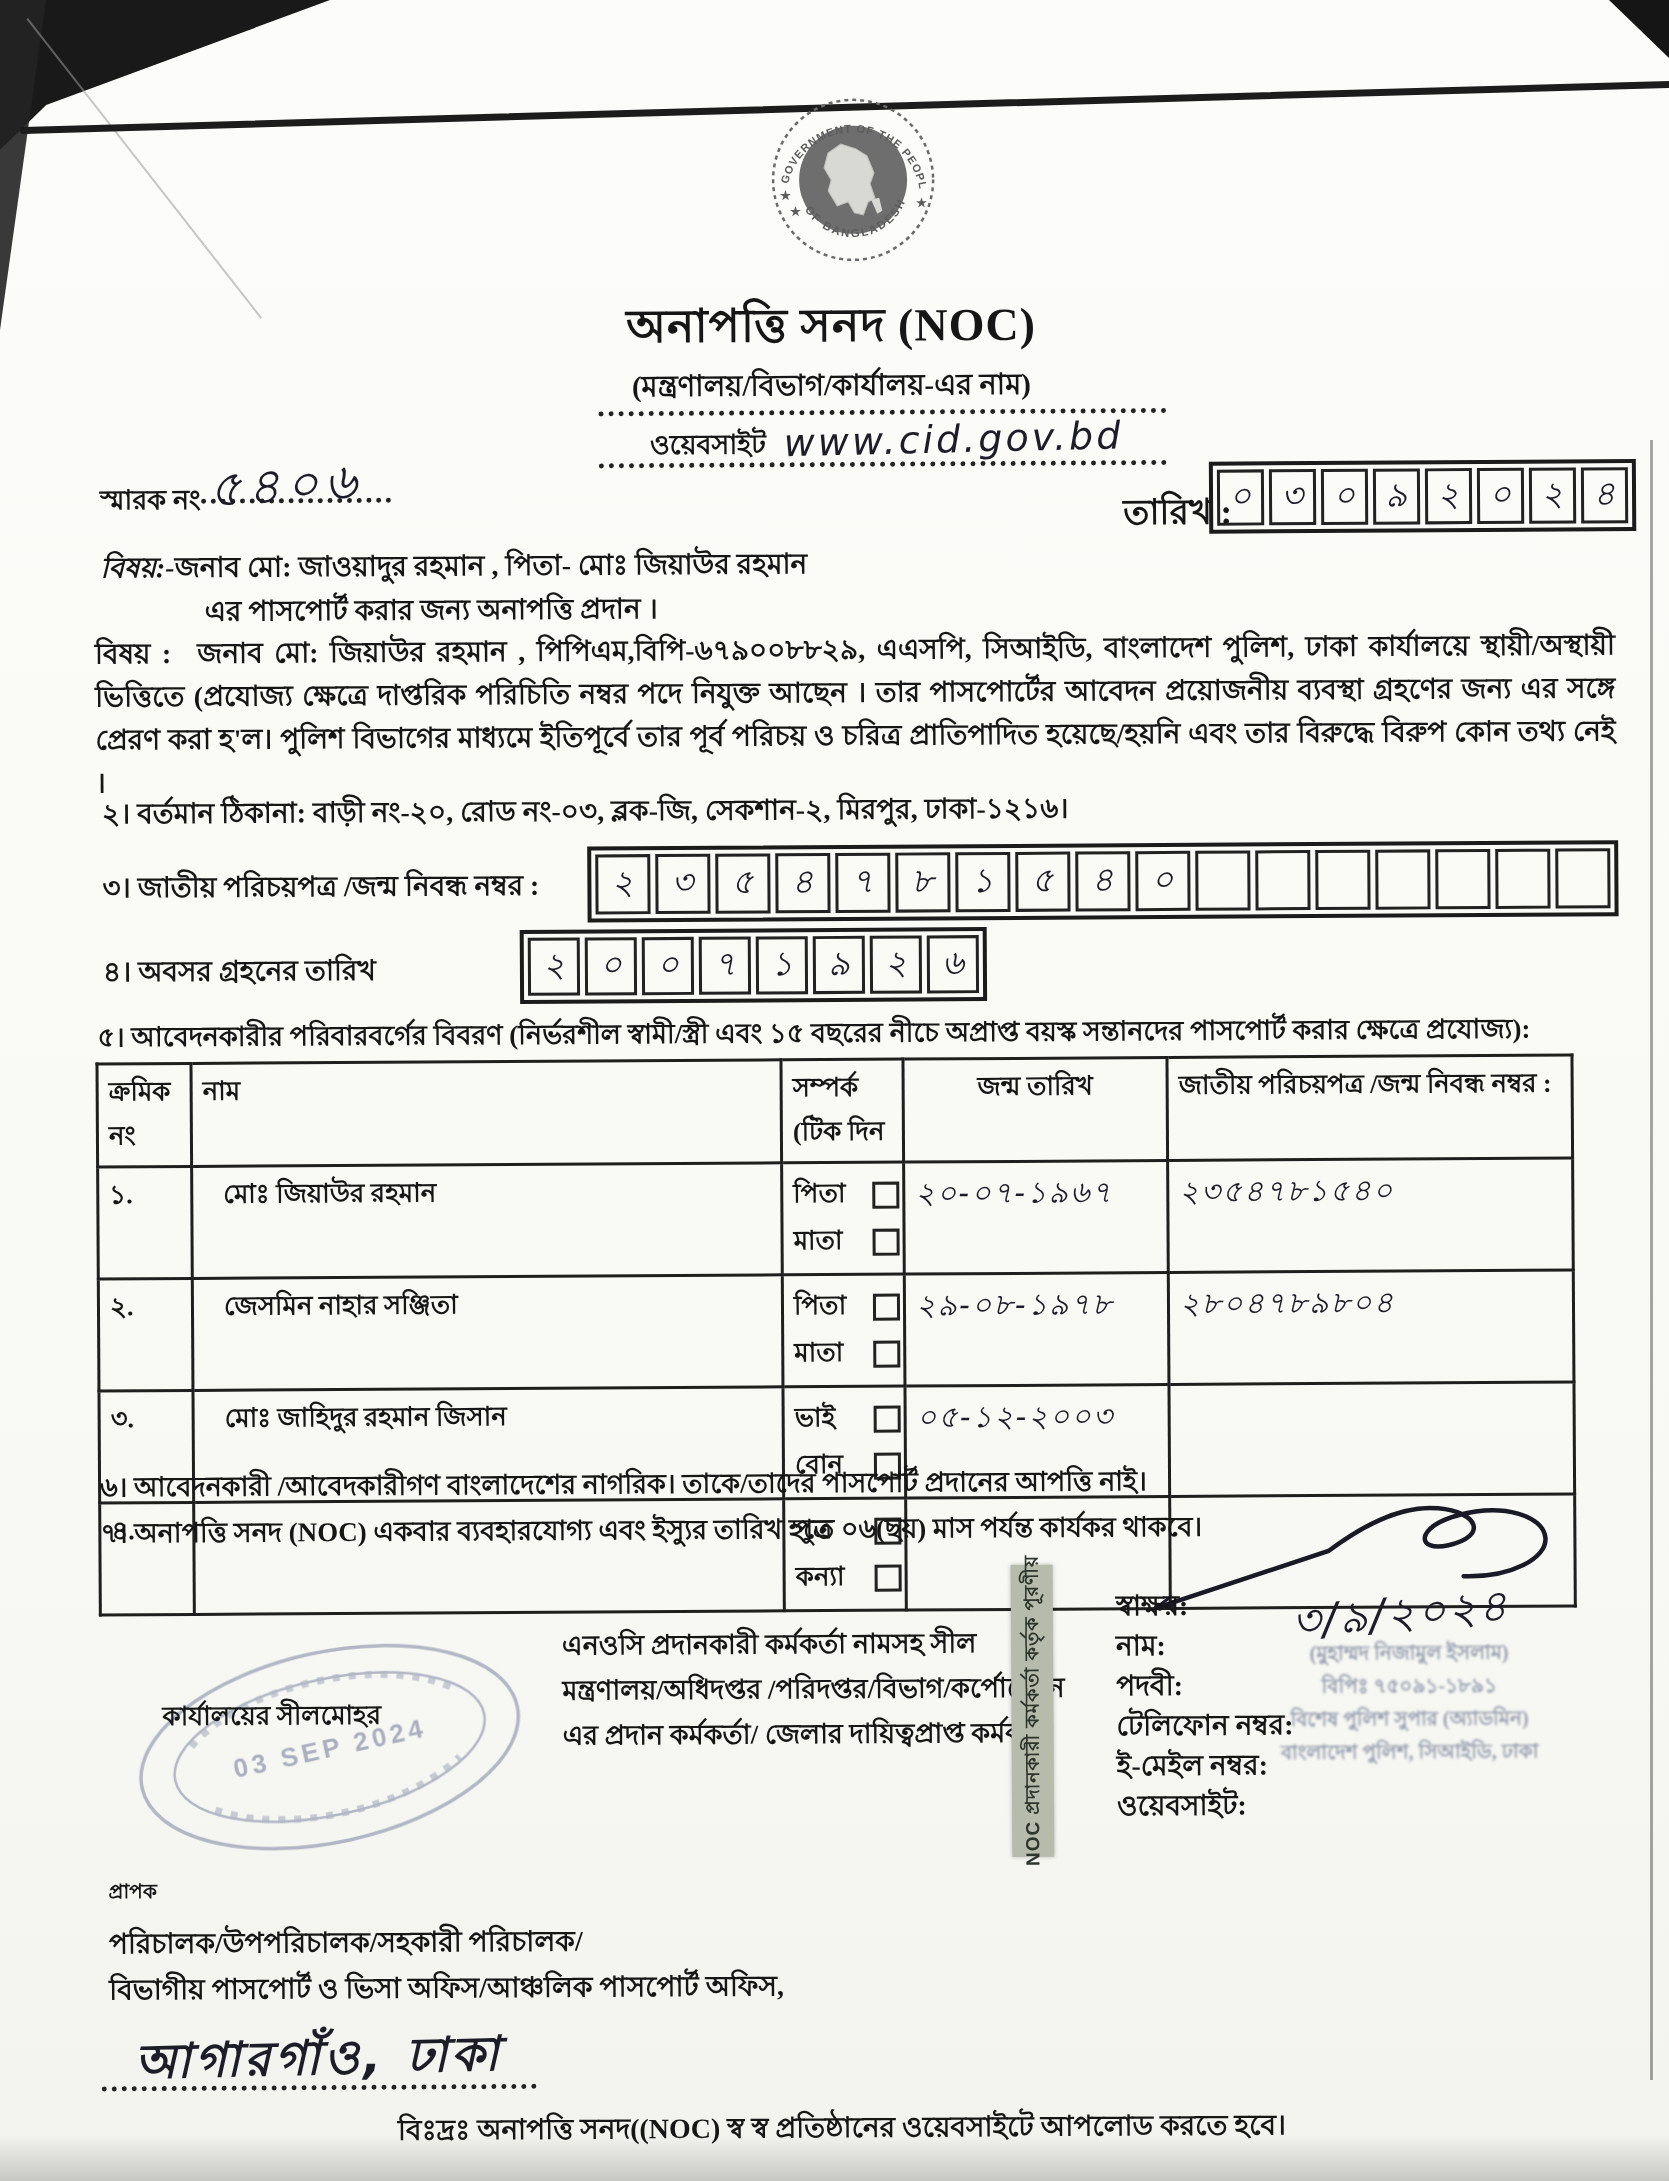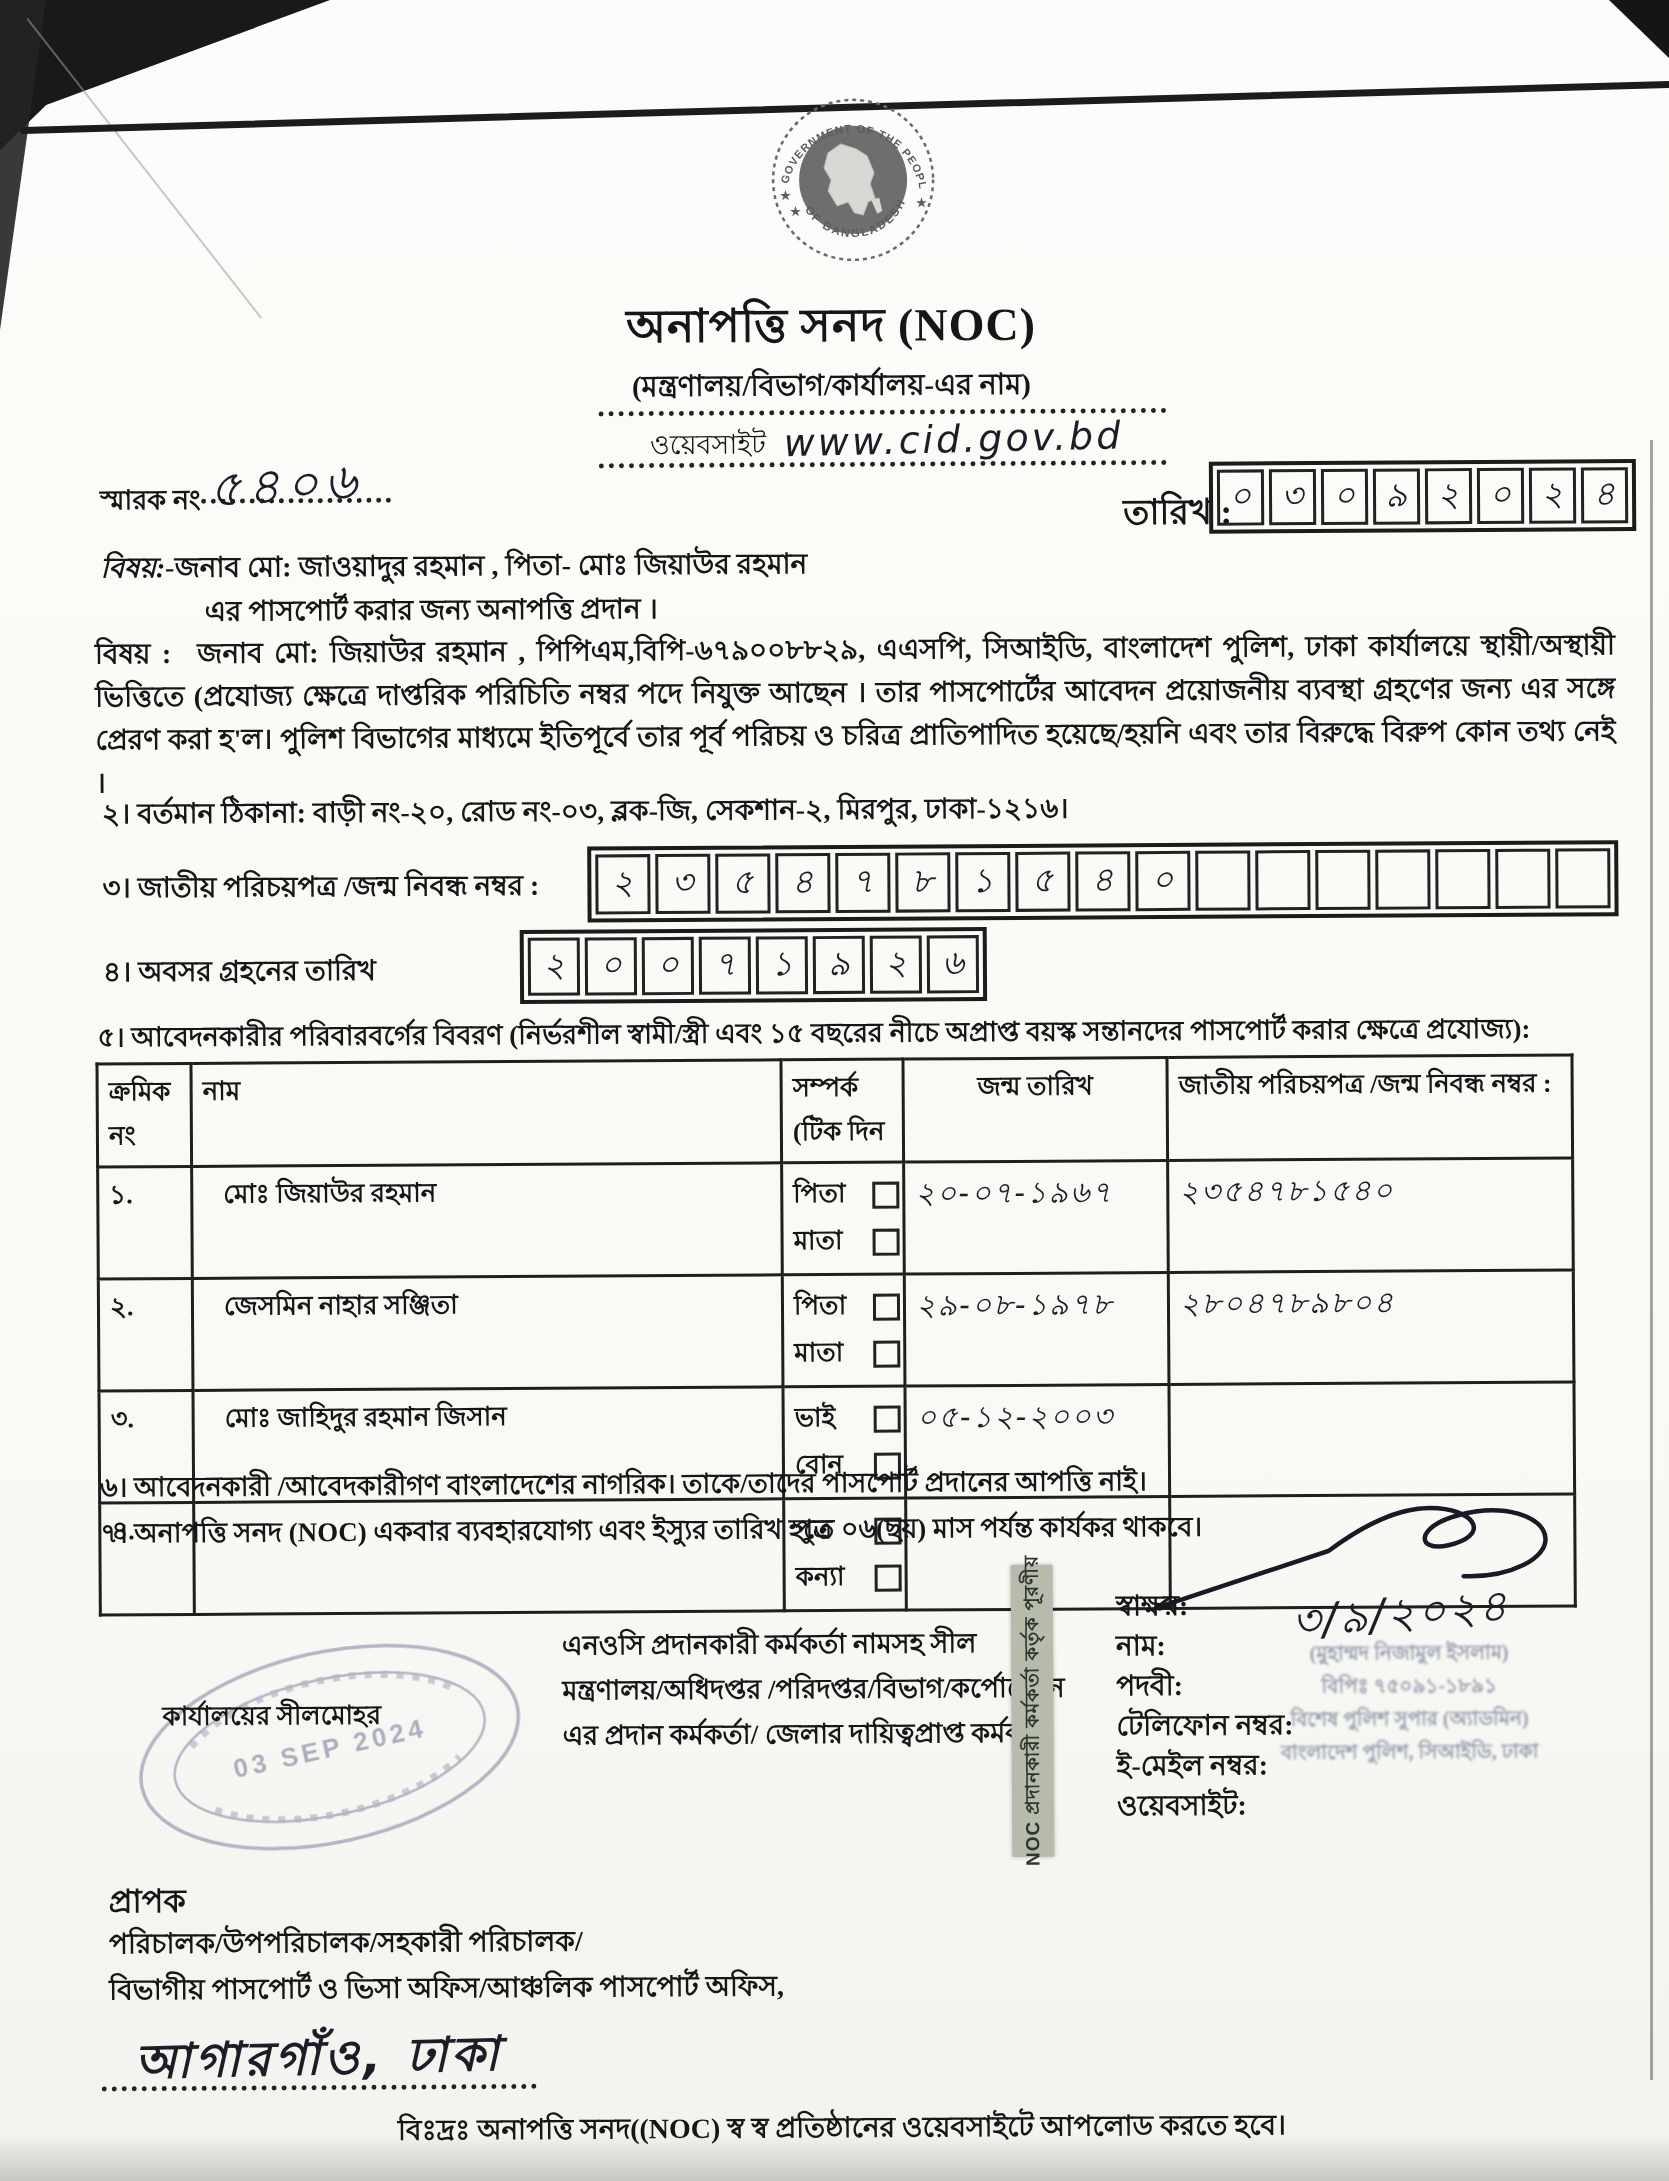--- a/index.html
+++ b/index.html
@@ -26,21 +26,21 @@
   .bottom-shadow{position:absolute;bottom:0;left:0;width:100%;height:46px;
     background:linear-gradient(to bottom,rgba(0,0,0,0),rgba(70,70,70,.25));}
   
   .pr{font-weight:bold;line-height:1.35;}
   .title{position:absolute;top:290px;left:95px;width:1480px;text-align:center;font-size:46px;font-weight:bold;letter-spacing:1px;}
   .subtitle{position:absolute;top:362px;left:95px;width:1480px;text-align:center;font-size:29px;font-weight:bold;}
   .dotted{border-top:5px dotted #222;height:0;}
   .web-dot-top{position:absolute;top:410px;left:602px;width:568px;}
   .web-dot-bot{position:absolute;top:462px;left:602px;width:568px;}
   .web-row{position:absolute;top:418px;left:560px;width:660px;text-align:center;white-space:nowrap;}
-  .web-label{font-size:27px;font-weight:normal;}
+  .web-label{font-size:27px;font-weight:bold;}
   
   .hw{font-family:"DejaVu Sans",sans-serif;font-style:italic;color:#1d1d28;font-weight:normal;}
   .web-val{font-size:38px;margin-left:14px;letter-spacing:3px;transform:rotate(-1deg);display:inline-block;}
   .memo{position:absolute;top:478px;left:103px;font-size:27px;font-weight:bold;white-space:nowrap;}
   .memo-dots{display:inline-block;width:190px;border-bottom:5px dotted #222;transform:translateY(-5px);}
   .memo-val{position:absolute;top:444px;left:212px;font-size:50px;letter-spacing:6px;transform:rotate(-3deg);}
   .date-label{position:absolute;top:487px;left:1126px;font-size:35px;font-weight:bold;}
   
   .strip{position:absolute;display:inline-flex;gap:5px;padding:4px;border:4px solid #1b1b1b;background:transparent;}
   .date-strip{top:464px;left:1212px;}
@@ -79,21 +79,21 @@
   .sig-labels{position:absolute;top:1588px;left:1112px;font-size:28px;font-weight:bold;line-height:40px;}
   .stamp-lines{position:absolute;top:1640px;left:1215px;width:380px;text-align:center;
     font-size:20px;line-height:33px;color:rgba(105,115,142,.68);filter:blur(0.8px);font-weight:bold;}
   .officer-lines{position:absolute;top:1622px;left:558px;font-size:27px;font-weight:bold;line-height:45px;}
   .vstrip{position:absolute;top:1566px;left:1007px;width:42px;height:292px;background:#b6bbab;
     display:flex;align-items:center;justify-content:center;box-shadow:0 0 4px rgba(0,0,0,.25);}
   .vstrip span{writing-mode:vertical-rl;transform:rotate(180deg);font-size:19px;font-weight:bold;color:#2e352c;
     letter-spacing:1px;white-space:nowrap;font-family:"Liberation Sans","DejaVu Sans",sans-serif;}
   .seal-label{position:absolute;top:1692px;left:158px;font-size:26px;font-weight:bold;z-index:3;}
   .oval-stamp{position:absolute;top:1636px;left:120px;opacity:.62;filter:blur(0.5px);z-index:2;}
-  .recipient-label{position:absolute;top:1872px;left:103px;font-size:32px;font-weight:bold;}
+  .recipient-label{position:absolute;top:1872px;left:103px;font-size:20px;font-weight:bold;}
   .recipient-l1{position:absolute;top:1918px;left:103px;font-size:28px;font-weight:bold;}
   .recipient-l2{position:absolute;top:1964px;left:103px;font-size:28px;font-weight:bold;}
   .recipient-hw{position:absolute;top:2018px;left:128px;font-size:48px;font-weight:bold;letter-spacing:4px;transform:rotate(-1deg);}
   .recipient-dots{position:absolute;top:2082px;left:95px;width:435px;}
   .footer-note{position:absolute;top:2106px;left:95px;width:1480px;text-align:center;font-size:28px;font-weight:bold;}
   .seal-wrap{position:absolute;top:88px;left:772px;}
 </style>
 </head>
 <body>
 

